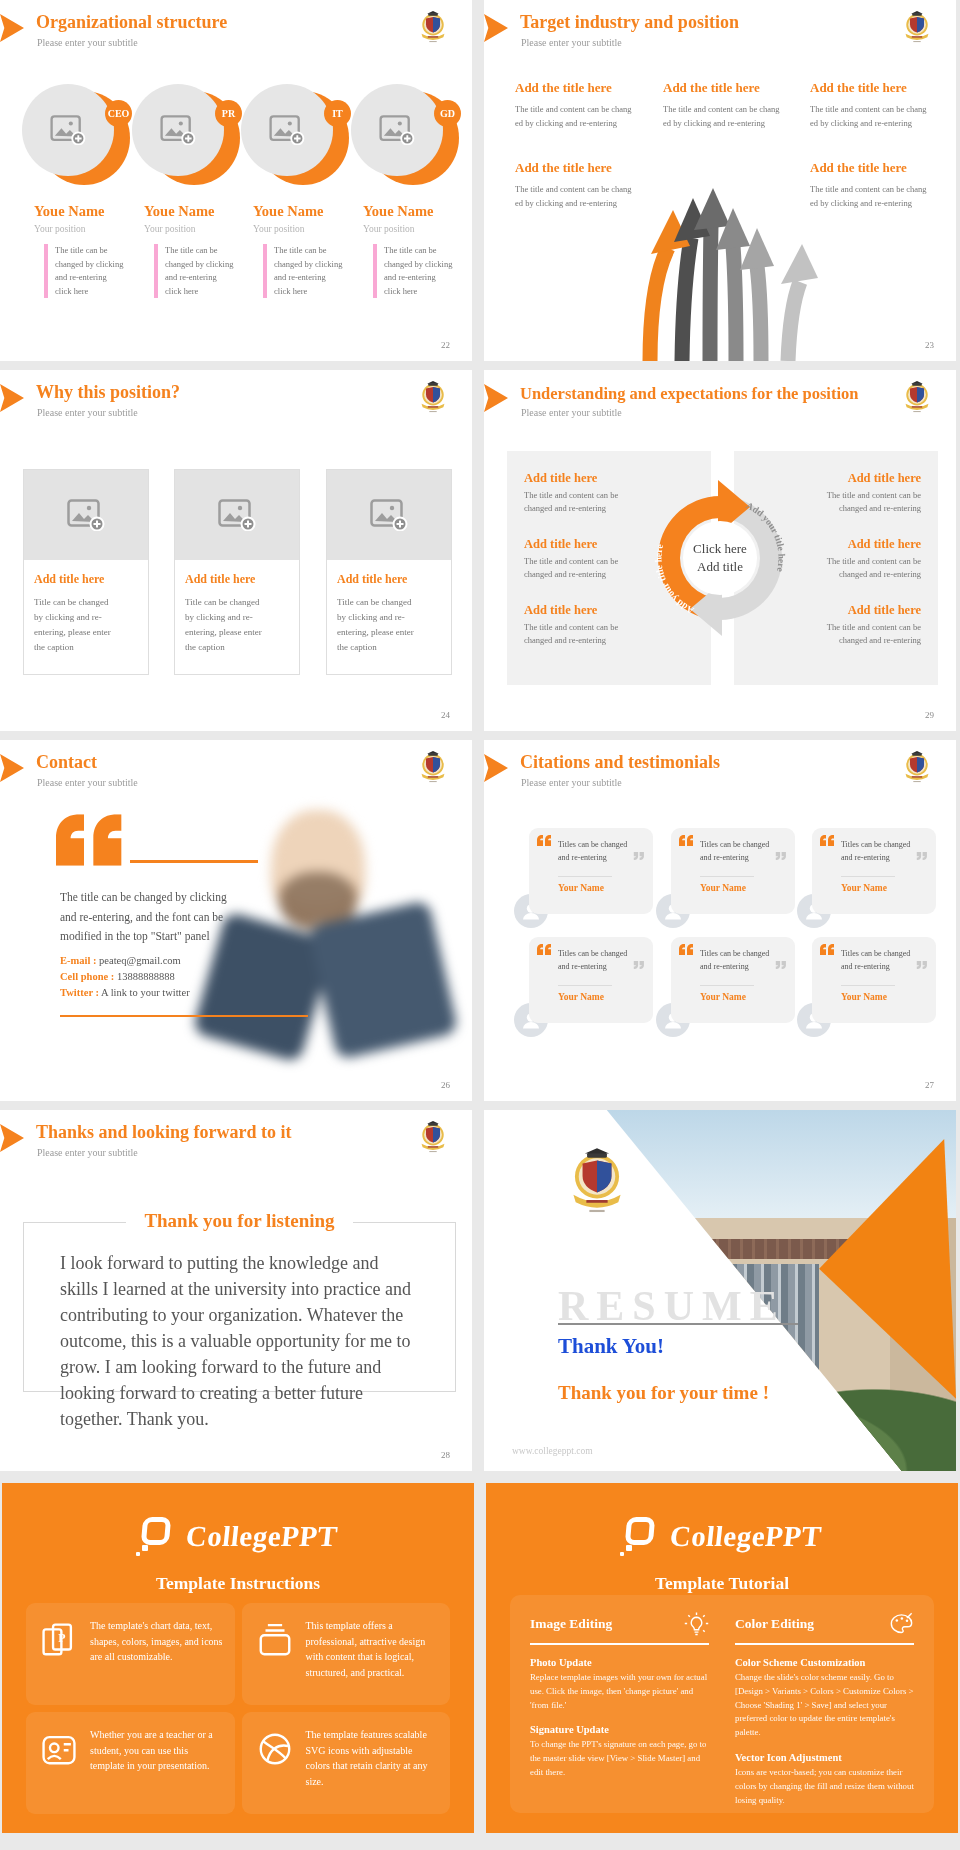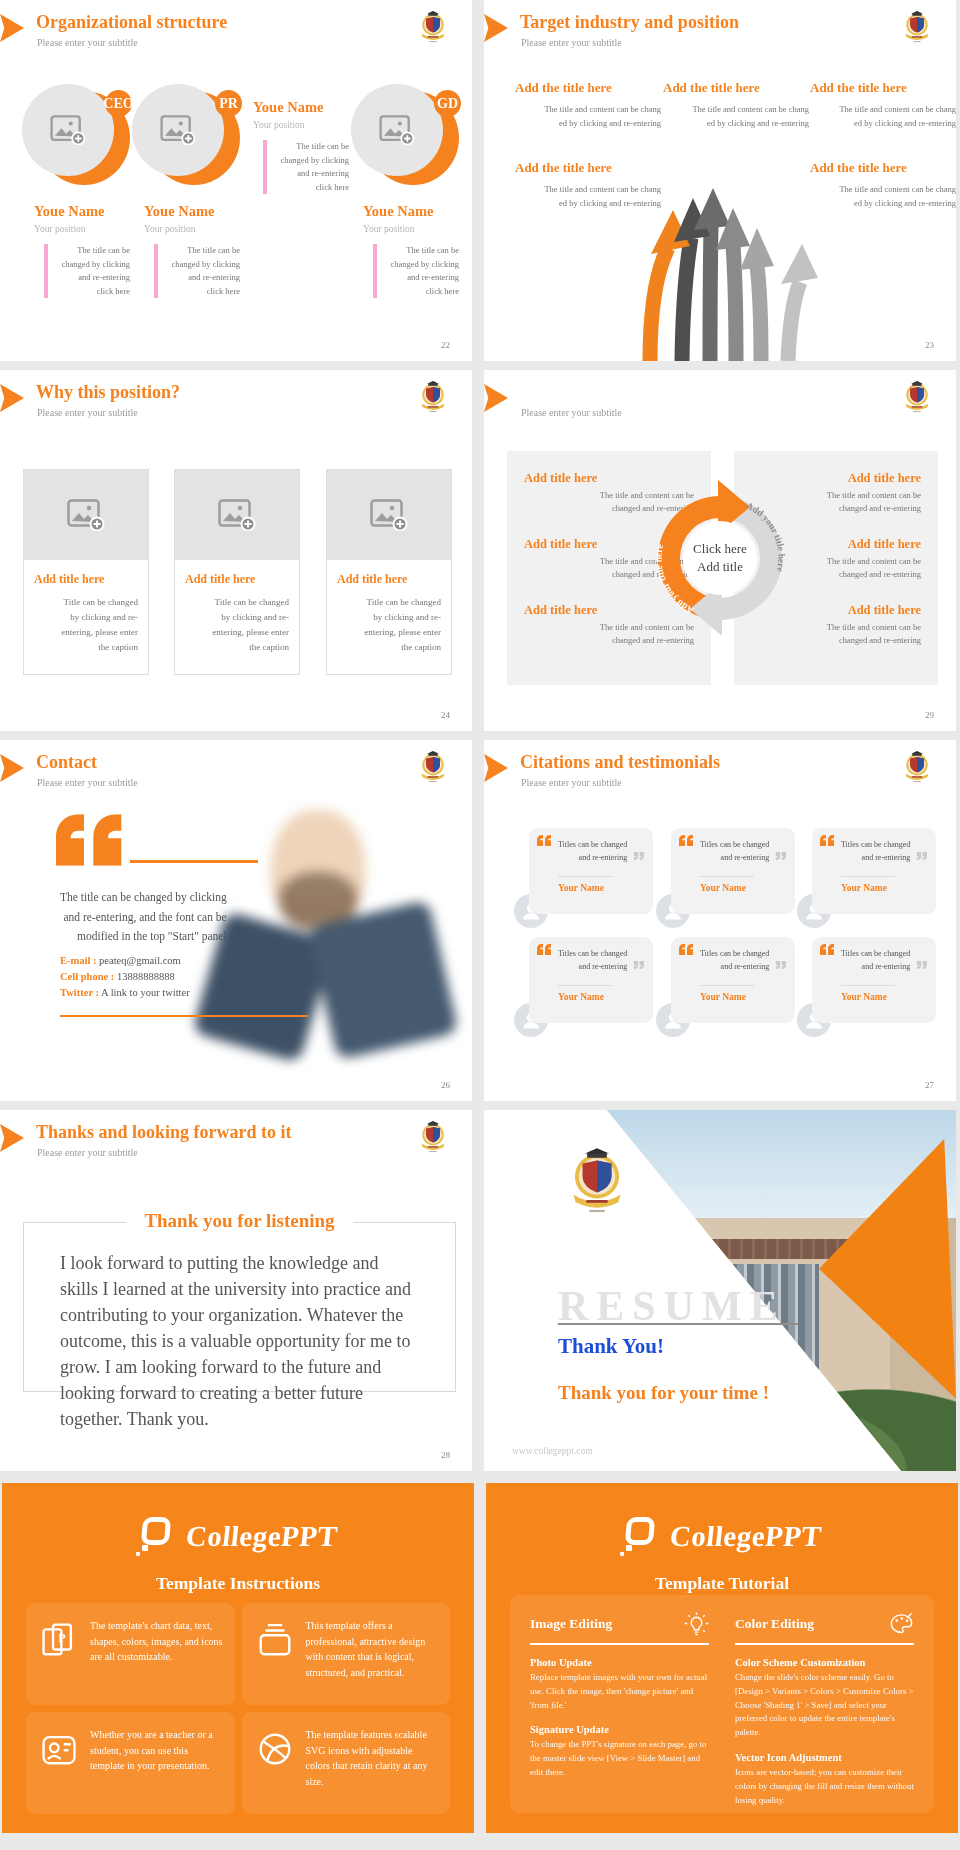--- a/index.html
+++ b/index.html
@@ -12,28 +12,28 @@
   .abs{position:absolute;}
   .slide{position:absolute;width:472px;height:361px;background:#fff;overflow:hidden;}
   
   .sh-arrow{position:absolute;left:0;top:14px;width:24px;height:28px;background:var(--o);
     clip-path:polygon(0 0,100% 50%,0 100%,18% 50%);}
   .sh-title{position:absolute;left:36px;top:12px;font-size:18px;font-weight:bold;color:var(--o);white-space:nowrap;}
   .sh-title.small{font-size:16.5px;top:14px;}
   .sh-sub{position:absolute;left:37px;top:37px;font-size:10px;color:var(--sub);}
   .crest{position:absolute;right:24px;top:10px;width:30px;height:34px;}
   .pageno{position:absolute;right:22px;bottom:11px;font-size:9px;color:#8a8a8a;}
-  .pre{white-space:pre-line;text-align:right;}
+  .pre{white-space:pre-line;}
   
   .mem{position:absolute;top:84px;width:108px;}
   .mem-cw{position:relative;width:108px;height:104px;}
   .mem-or{position:absolute;left:16px;top:7px;width:92px;height:94px;border-radius:50%;background:var(--o);}
   .mem-gr{position:absolute;left:0;top:0;width:92px;height:92px;border-radius:50%;background:#e6e6e6;display:flex;align-items:center;justify-content:center;}
-  .badge{position:absolute;right:-2px;top:6px;width:27px;height:27px;border-radius:50%;background:var(--o);color:#fff;
-    font-size:14px;font-weight:bold;display:flex;align-items:center;justify-content:center;}
+  .badge{position:absolute;right:-2px;top:16px;width:27px;height:27px;border-radius:50%;background:var(--o);color:#fff;
+    font-size:10px;font-weight:bold;display:flex;align-items:center;justify-content:center;}
   .mem-name{margin:15px 0 0 12px;font-size:14.5px;font-weight:bold;color:var(--o);}
   .mem-pos{margin:4px 0 0 12px;font-size:9.5px;color:#b5b5b5;}
   .mem-body{margin:10px 0 0 22px;padding-left:7px;border-left:4px solid #f9a8d4;font-size:8.5px;line-height:13.5px;color:var(--txt);}
   
   .b23{position:absolute;width:146px;}
   .b23 .bt{font-size:13px;font-weight:bold;color:var(--o);margin-bottom:6px;}
   .b23 .bd{font-size:8.5px;line-height:14px;color:var(--txt);}
   
   .card24{position:absolute;top:99px;width:126px;height:206px;background:#fff;border:1px solid #dedede;}
   .card24 .img{height:90px;background:#e3e3e3;display:flex;align-items:center;justify-content:center;}
@@ -191,20 +191,29 @@
         <div class="badge">PR</div>
         </div>
       <div class="mem-name">Youe Name</div>
       <div class="mem-pos">Your position</div>
       <div class="mem-body pre">The title can be
 changed by clicking
 and re-entering
 click here</div>
     </div>
     <div class="mem" style="left:241px">
+      <div class="mem-cw">
+          <div class="mem-or"></div>
+        <div class="mem-gr">
+            <svg width="36" height="30">
+              <use href="#sym-imgph"></use>
+            </svg>
+          </div>
+        <div class="badge">IT</div>
+        </div>
       <div class="mem-name">Youe Name</div>
       <div class="mem-pos">Your position</div>
       <div class="mem-body pre">The title can be
 changed by clicking
 and re-entering
 click here</div>
     </div>
     <div class="mem" style="left:351px">
       <div class="mem-cw">
           <div class="mem-or"></div>
@@ -323,20 +332,21 @@
 by clicking and re-
 entering, please enter
 the caption</div>
         </div>
       </div>
     <div class="pageno">24</div>
   </div>
 
   <div class="slide" style="left:484px;top:370px">
     <div class="sh-arrow"></div>
+    <div class="sh-title small">Understanding and expectations for the position</div>
     <div class="sh-sub">Please enter your subtitle</div>
     <svg class="crest">
         <use href="#sym-crest"></use>
       </svg>
     <div class="p25" style="left:23px">
       <div class="it">
           <div class="t">Add title here</div>
         <div class="b pre">The title and content can be
 changed and re-entering</div>
         </div>

